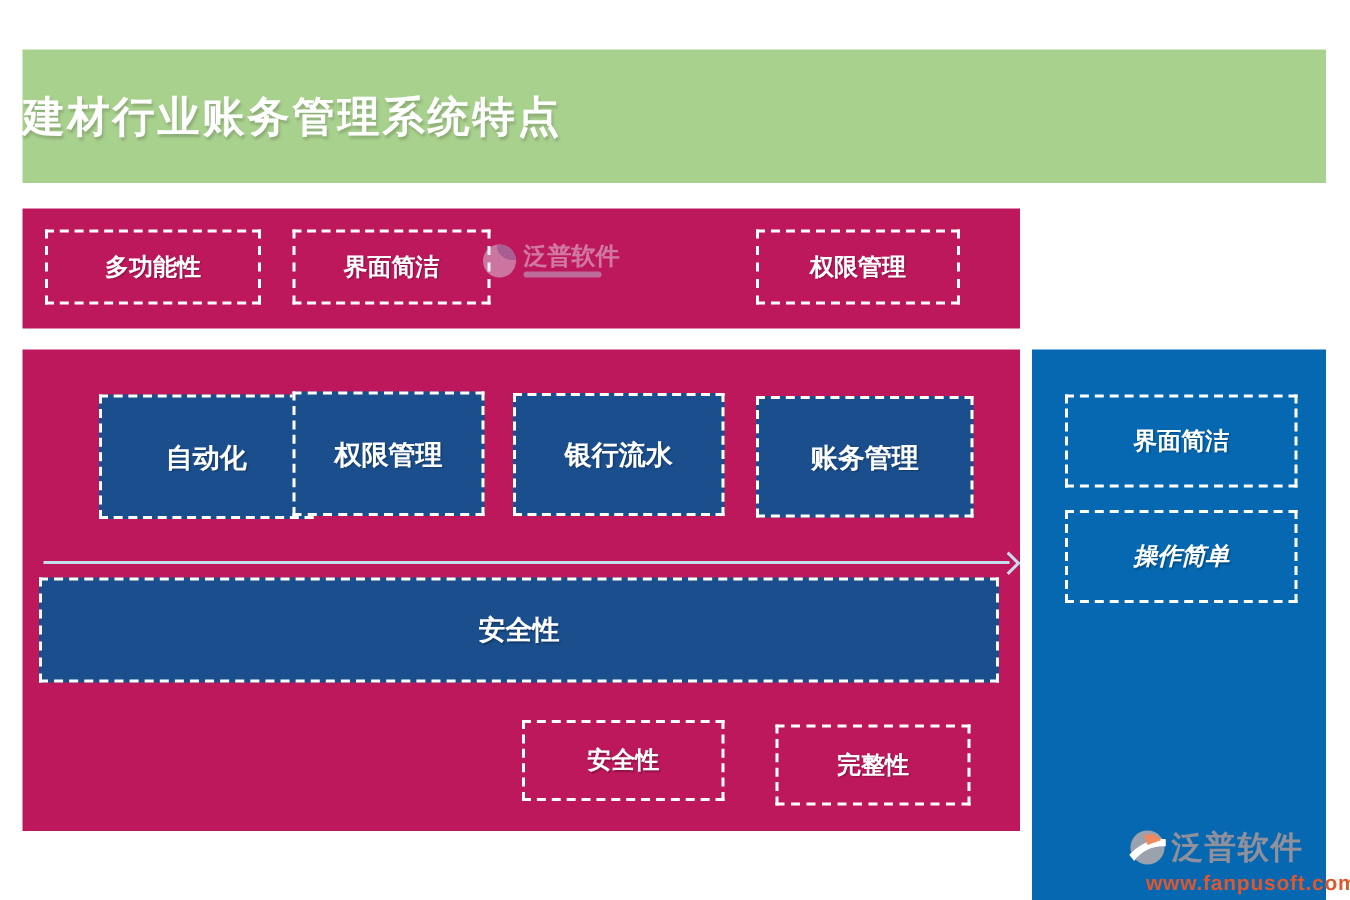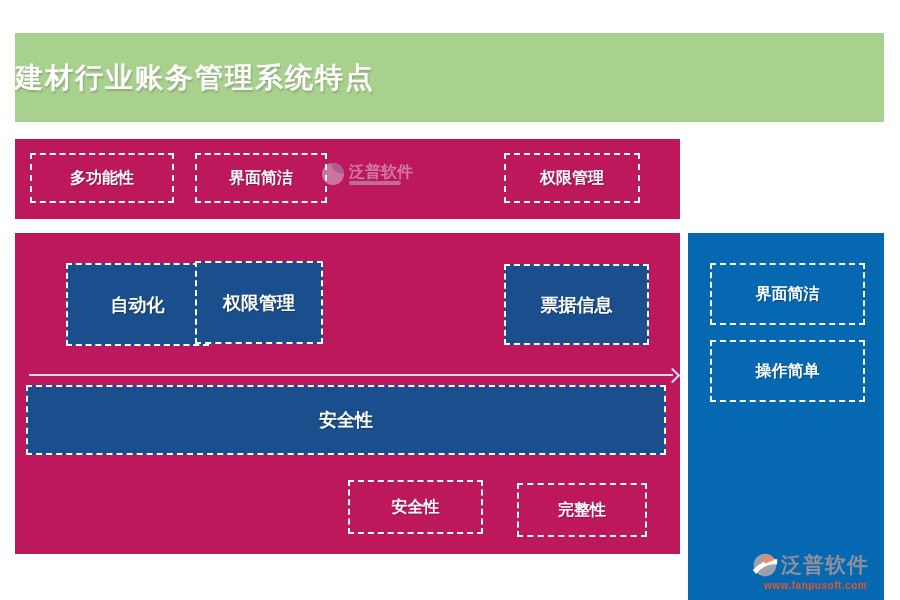--- a/index.html
+++ b/index.html
@@ -57,21 +57,21 @@
   .watermark .wm-icon:before{
     content:"";position:absolute;left:9px;top:-4px;width:18px;height:14px;
     background:#8fb3d6;transform:rotate(25deg);border-radius:50%;
   }
   .watermark .wm-text{color:#e8eef7;font-size:16px;font-weight:bold;line-height:15px;}
   .watermark .wm-bar{height:4px;width:52px;background:#bcd2e8;margin-top:2px;border-radius:2px;}
   
   .logo{position:absolute;left:752px;top:551px;width:140px;}
   .logo .row{display:flex;align-items:center;gap:3px;}
   .logo .name{color:#8f909b;font-size:21px;font-weight:bold;letter-spacing:1px;}
-  .logo .url{color:#e2562b;font-size:10px;font-weight:bold;margin-top:1px;margin-left:12px;letter-spacing:0.5px;}
+  .logo .url{color:#e2562b;font-size:14px;font-weight:bold;margin-top:1px;margin-left:12px;letter-spacing:0.5px;}
 </style>
 </head>
 <body>
 
 <div class="canvas">
 
   <div class="banner">
     <div class="title">建材行业账务管理系统特点</div>
   </div>
 
@@ -86,36 +86,37 @@
         <div class="wm-text">泛普软件</div>
         <div class="wm-bar"></div>
       </div>
     </div>
   </div>
 
 
   <div class="panel main">
     <div class="dash navy" style="left:11px;top:30px;width:143px;height:83px;margin-left:40px;">自动化</div>
     <div class="dash navy" style="left:180px;top:28px;width:128px;height:83px;">权限管理</div>
-    <div class="dash navy" style="left:489px;top:31px;width:145px;height:81px;">票据信息</div>
+    <div class="dash navy" style="left:327px;top:29px;width:141px;height:82px;">银行流水</div>
+    <div class="dash navy" style="left:489px;top:31px;width:145px;height:81px;">账务管理</div>
 
     <div class="flow-arrow">
       <div class="line"></div>
       <div class="head"></div>
     </div>
 
     <div class="dash navy" style="left:11px;top:152px;width:640px;height:70px;">安全性</div>
 
     <div class="dash" style="left:333px;top:247px;width:135px;height:54px;">安全性</div>
     <div class="dash" style="left:502px;top:250px;width:130px;height:54px;">完整性</div>
   </div>
 
   <div class="rightcol">
     <div class="dash" style="left:22px;top:30px;width:155px;height:62px;">界面简洁</div>
-    <div class="dash" style="left:22px;top:107px;width:155px;height:62px;">操作简单</div>
+    <div class="dash" style="left:22px;top:107px;width:155px;height:62px;font-style:italic;">操作简单</div>
   </div>
 
   <div class="logo">
     <div class="row">
       <svg width="26" height="26" viewBox="0 0 32 32">
         <circle cx="16" cy="16" r="14" fill="#9ba1ad"></circle>
         <path d="M1 22 Q 14 8 31 9 L31 15 Q 15 14 5 27 Z" fill="#ffffff"></path>
         <path d="M13 6 Q 23 3 27 10 L 16 14 Z" fill="#ee8a5e"></path>
       </svg>
       <div class="name">泛普软件</div>

